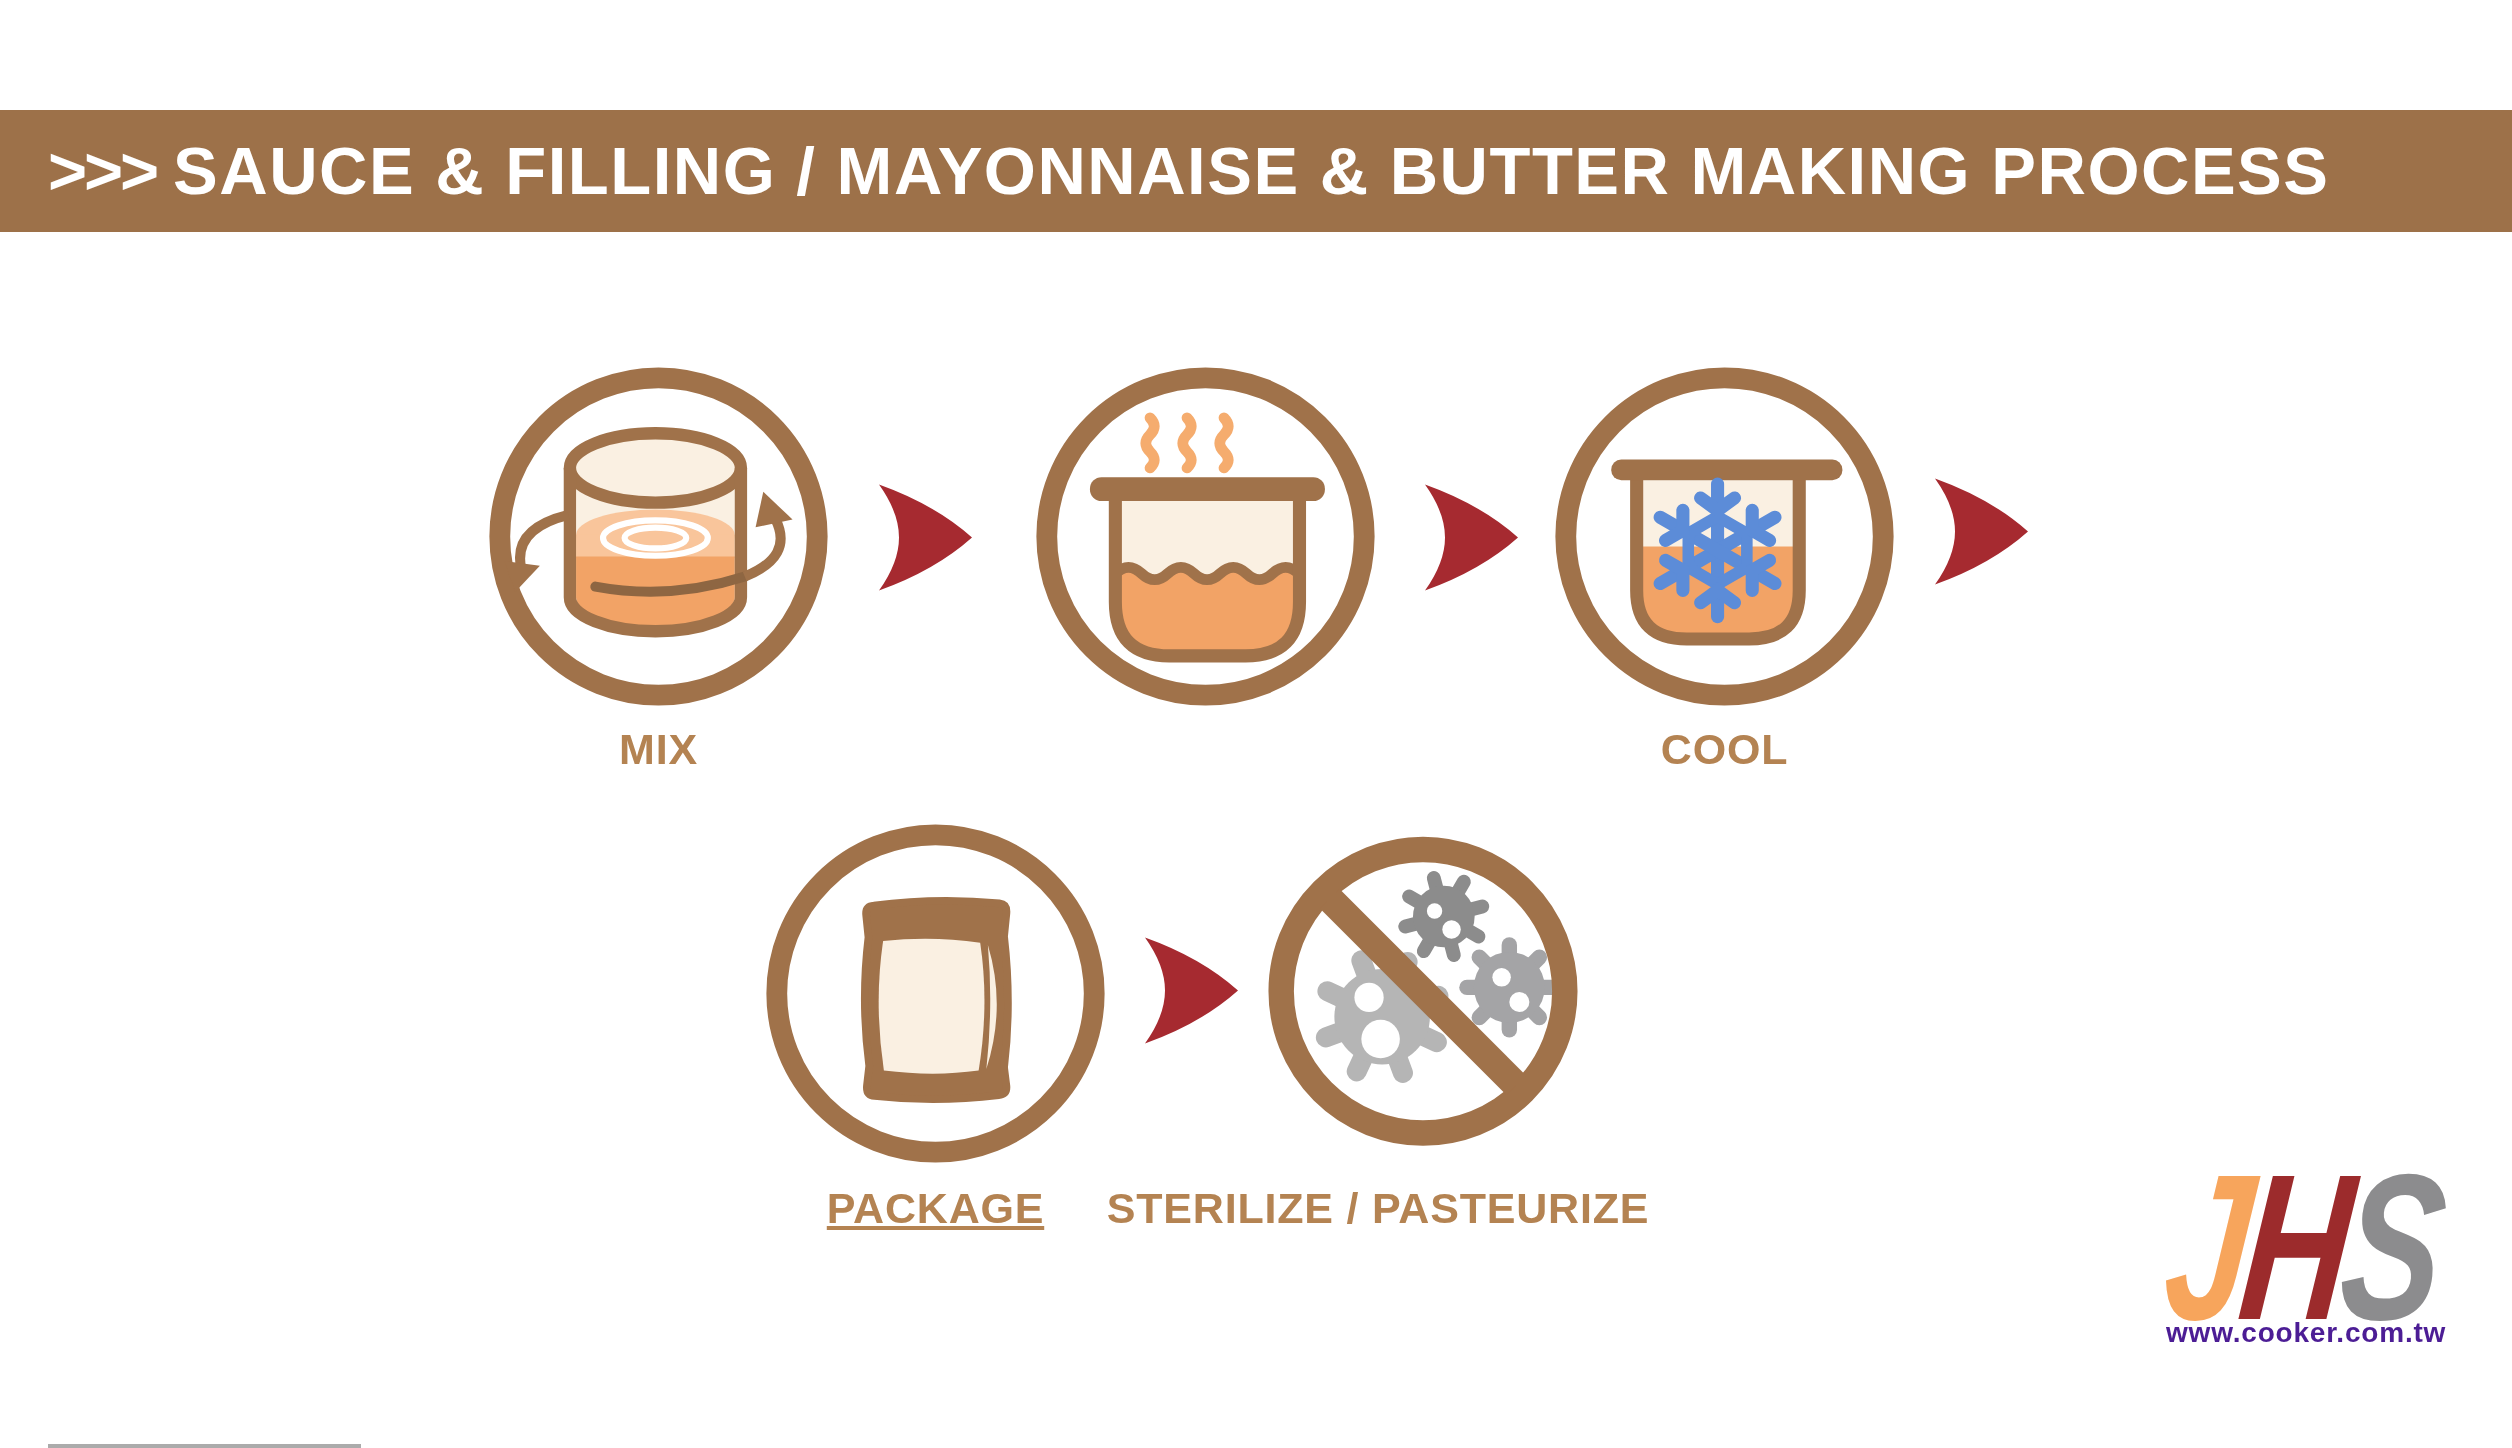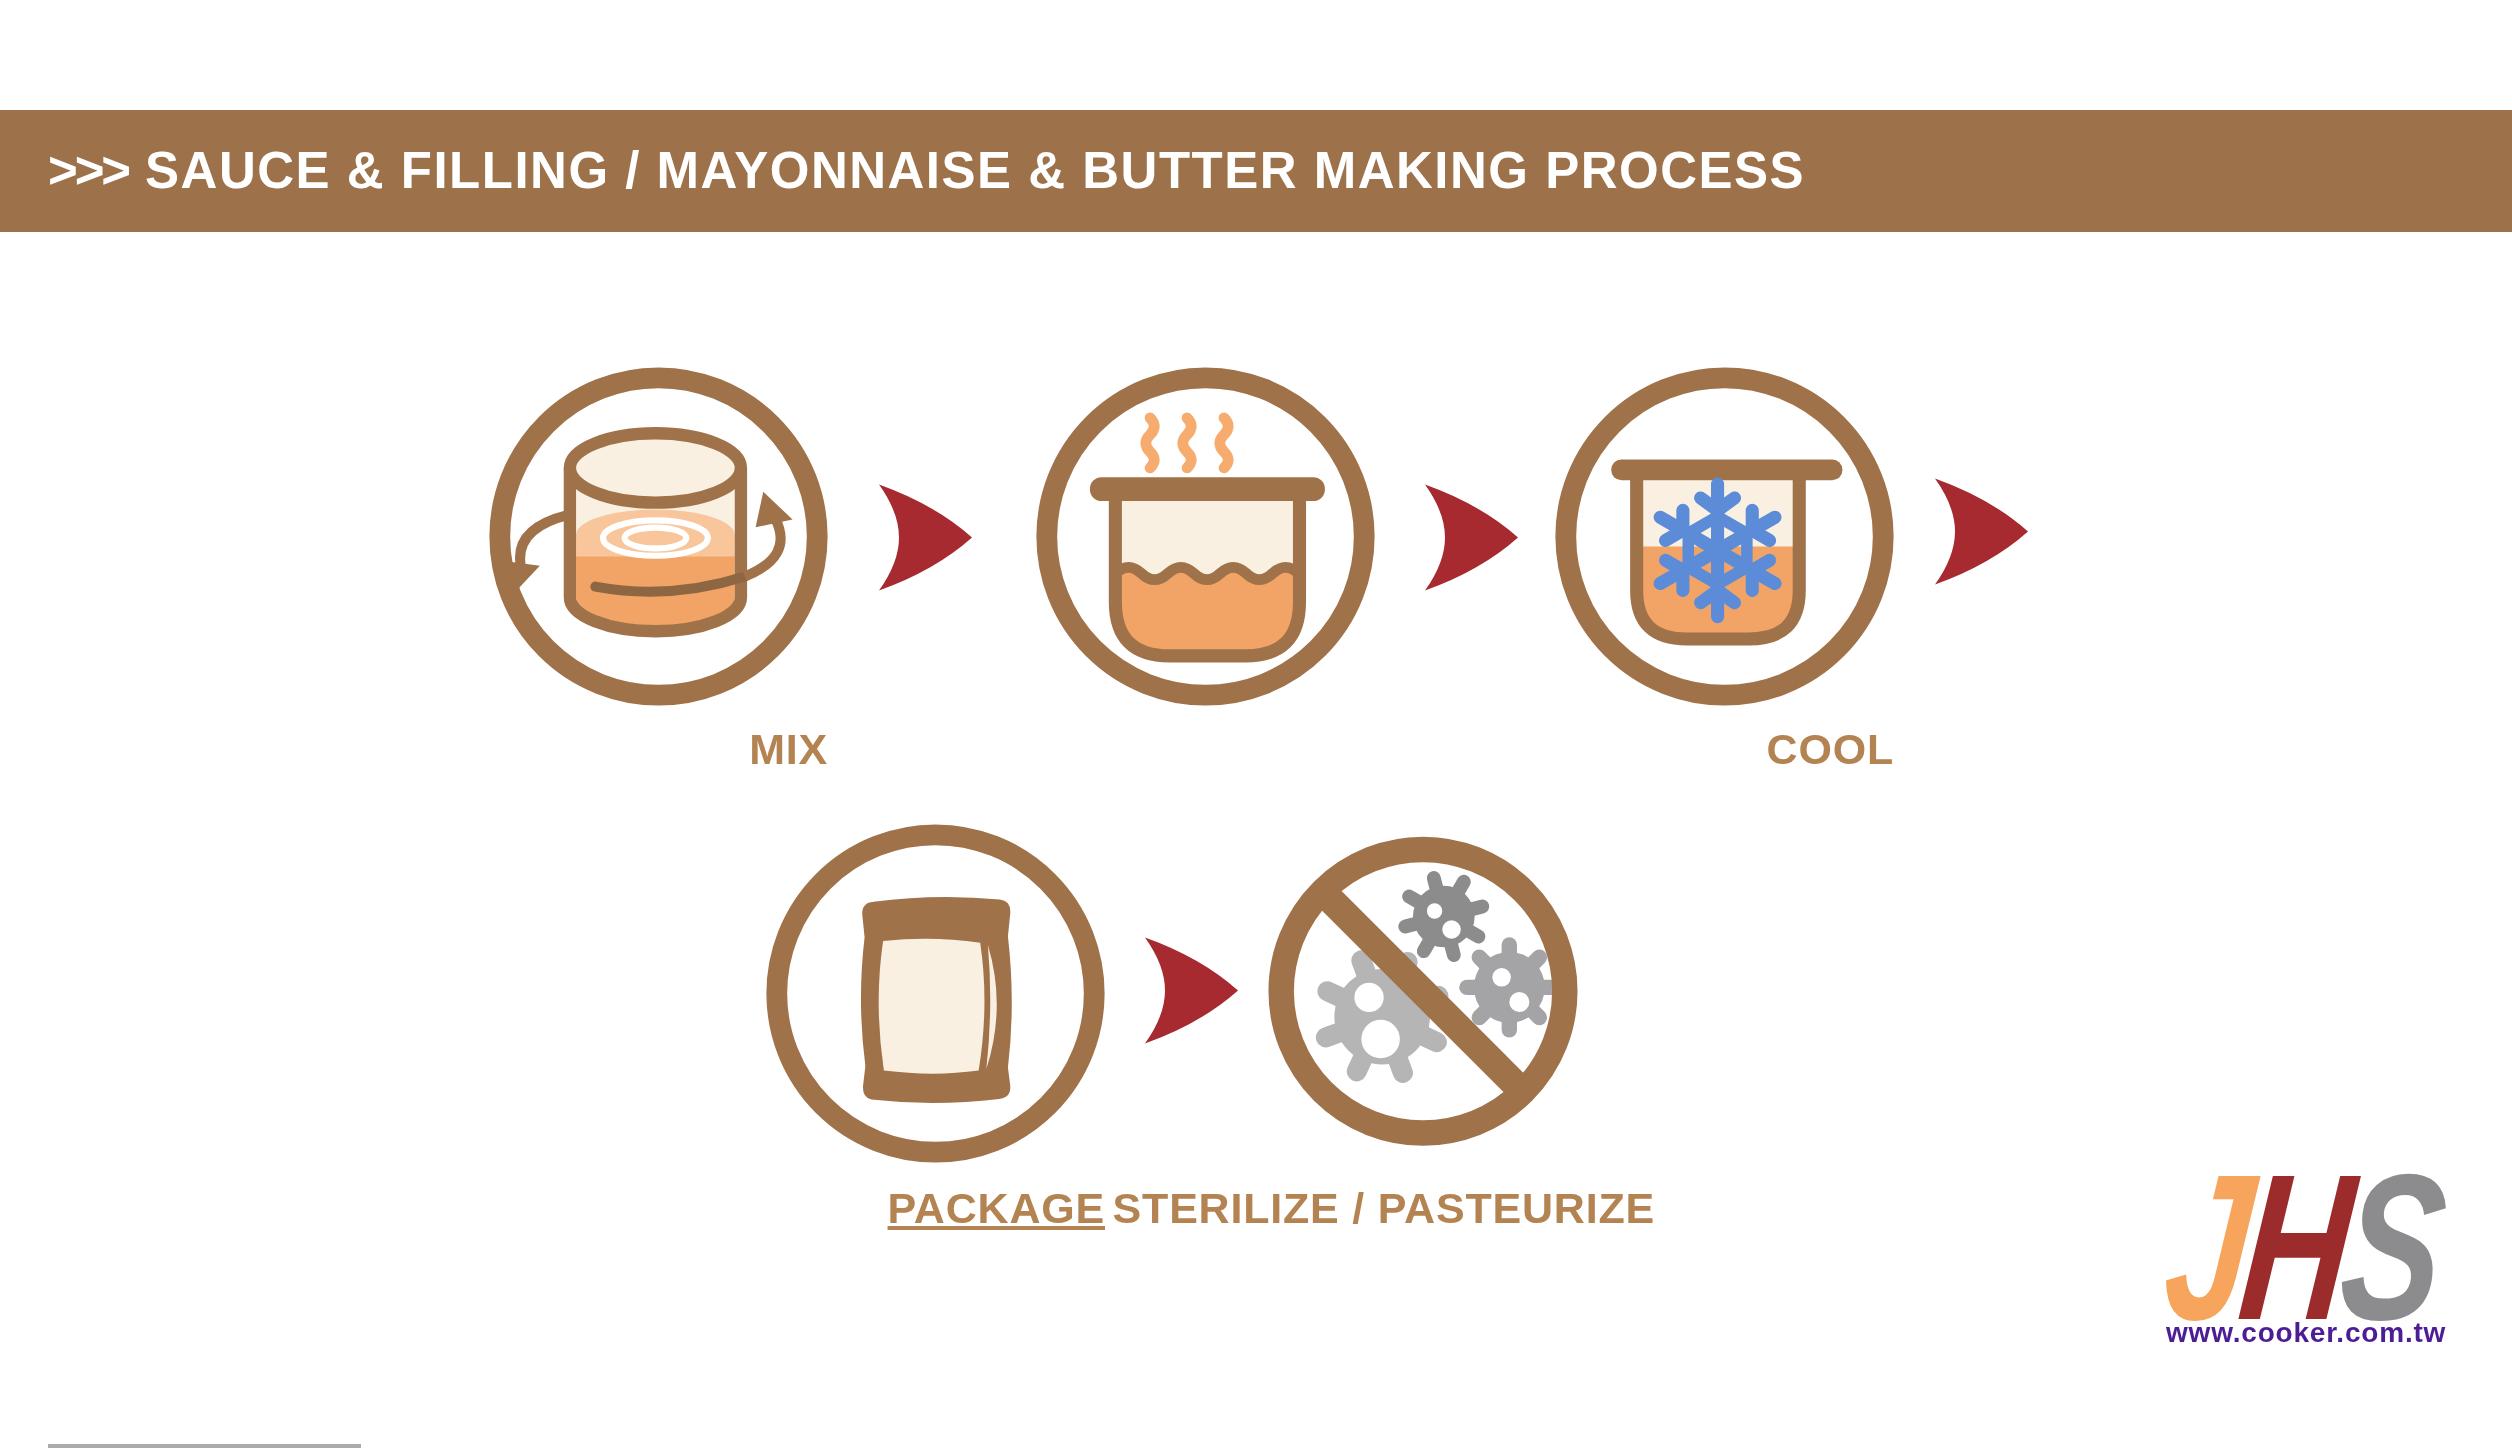--- a/index.html
+++ b/index.html
@@ -7,34 +7,34 @@
     position:relative;width:2512px;height:1449px;background:#ffffff;
     font-family:"Liberation Sans",sans-serif;overflow:hidden;
   }
   
   .header-bar{
     position:absolute;left:0;top:110px;width:2512px;height:122px;
     background:#9D7149;
   }
   .header-title{
     position:absolute;left:48px;top:0;height:140px;line-height:122px;
-    color:#ffffff;font-size:51px;font-weight:bold;letter-spacing:1.5px;
+    color:#ffffff;font-size:67px;font-weight:bold;letter-spacing:1.5px;
     white-space:nowrap;
   }
   .header-title .chev{margin-right:17px;letter-spacing:-3.1px;}
   
   .step-icon{position:absolute;}
   .icon-mix{left:489px;top:367px;}
   .icon-cook{left:1036px;top:367px;}
   .icon-cool{left:1555px;top:367px;}
   .icon-package{left:766px;top:824px;}
   .icon-sterilize{left:1265px;top:834px;}
   
   .step-label{
-    position:absolute;text-align:right;color:#B48352;
+    position:absolute;text-align:center;color:#B48352;
     font-size:43px;font-weight:bold;letter-spacing:0.8px;white-space:nowrap;
   }
   .label-mix{left:489px;width:339px;top:725px;}
   .label-cook{left:1036px;width:339px;top:725px;}
   .label-cool{left:1555px;width:339px;top:725px;}
   .label-package{left:766px;width:339px;top:1184px;text-decoration:underline;}
   .label-sterilize{left:1101px;width:554px;top:1184px;}
   
   .flow-arrow{position:absolute;width:100px;height:111px;}
   .arrow-1{left:875px;top:482px;}

